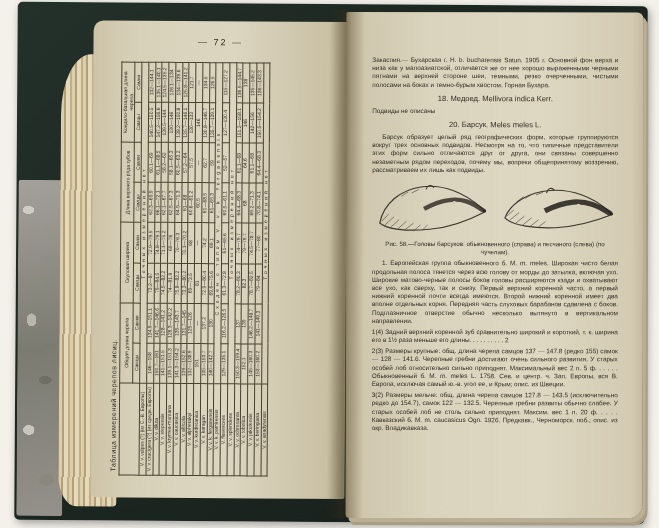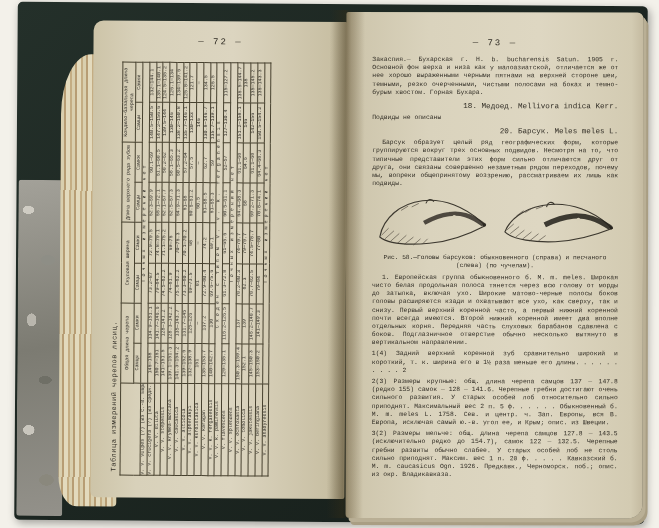--- a/index.html
+++ b/index.html
@@ -1,19 +1,19 @@
 <!DOCTYPE html>
 <html><head>
 <meta charset="utf-8">
 <style>
   html,body{margin:0;padding:0;}
   .photo{
     position:relative;width:659px;height:528px;overflow:hidden;
     background:#f3f1ea;
-    font-family:Liberation Mono, monospace;
+    font-family:Liberation Sans, sans-serif;
   }
   .book{
     position:absolute;left:16px;top:4px;width:630px;height:518px;
     background:linear-gradient(135deg,#24302a 0%,#1d2722 40%,#161e1a 100%);
     border-radius:5px;transform:rotate(0.4deg);
     box-shadow:2px 3px 8px rgba(0,0,0,.35);
   }
   .marble{
     position:absolute;left:2px;top:178px;width:46px;height:336px;
     border-radius:3px;
@@ -65,21 +65,21 @@
   table.meas th{font-size:5px;white-space:normal;line-height:1.2;}
   td.sp{text-align:left;padding-left:2px;white-space:normal;line-height:1;font-size:5px;}
   td.note{letter-spacing:3px;font-size:5px;}
   col.c-sp{width:92px;} col.c-v{width:40px;}
 
   
   .rp-body{position:absolute;left:26px;top:44px;width:246px;}
   .para{font-size:7px;line-height:1.28;text-align:justify;text-indent:10px;margin:0 0 3px 0;}
   .para.small{font-size:6.4px;}
   .para.noindent{text-indent:0;}
-  .heading{font-size:7.6px;text-align:right;margin:5px 0 4px 0;}
+  .heading{font-size:7.6px;text-align:center;margin:5px 0 4px 0;}
   .figure{display:flex;justify-content:center;gap:10px;margin:3px 0 1px 0;}
   .caption{font-size:6.2px;text-align:center;line-height:1.25;margin:0 0 4px 0;}
   .gutter{
     position:absolute;left:312px;top:6px;width:36px;height:508px;
     background:linear-gradient(to right,rgba(40,32,14,0) 0%,rgba(56,46,22,.38) 45%,rgba(40,32,14,.15) 60%,rgba(40,32,14,0) 100%);
     pointer-events:none;
   }
 </style>
 </head>
 <body>
@@ -307,21 +307,20 @@
                   <td class="sp">V. v. anadyrensis</td>
                   <td colspan="8" class="note">Точных измерений нет</td>
                 </tr>
               </tbody>
             </table>
         </div>
       </div>
     </div>
 
     <div class="page right-page">
-      <div class="pageno">— 73 —</div>
       <div class="rp-body">
         <div class="para small noindent">Закаспия.— Бухарская г. H. b. bucharensis Satun. 1905 г. Основной фон верха и низа как у малоазиатской, отличается же от нее хорошо выраженными черными пятнами на верхней стороне шеи, темными, резко очерченными, чистыми полосами на боках и темно-бурым хвостом. Горная Бухара.</div>
         <div class="heading">18. Медоед. Mellivora indica Kerr.</div>
         <div class="para small noindent">Подвиды не описаны</div>
         <div class="heading">20. Барсук. Meles meles L.</div>
         <div class="para small">Барсук образует целый ряд географических форм, которые группируются вокруг трех основных подвидов. Несмотря на то, что типичные представители этих форм сильно отличаются друг от друга, они связаны совершенно незаметным рядом переходов, почему мы, вопреки общепринятому воззрению, рассматриваем их лишь как подвиды.</div>
 
         <div class="figure">
           <svg width="116" height="62" viewBox="0 0 130 70">
             <path d="M6 52 C10 30 30 14 54 11 C78 8 102 18 121 35 L125 39 C106 49 86 57 62 59 C40 61 16 60 6 52 Z" fill="none" stroke="#3c382f" stroke-width="1.3"></path>

